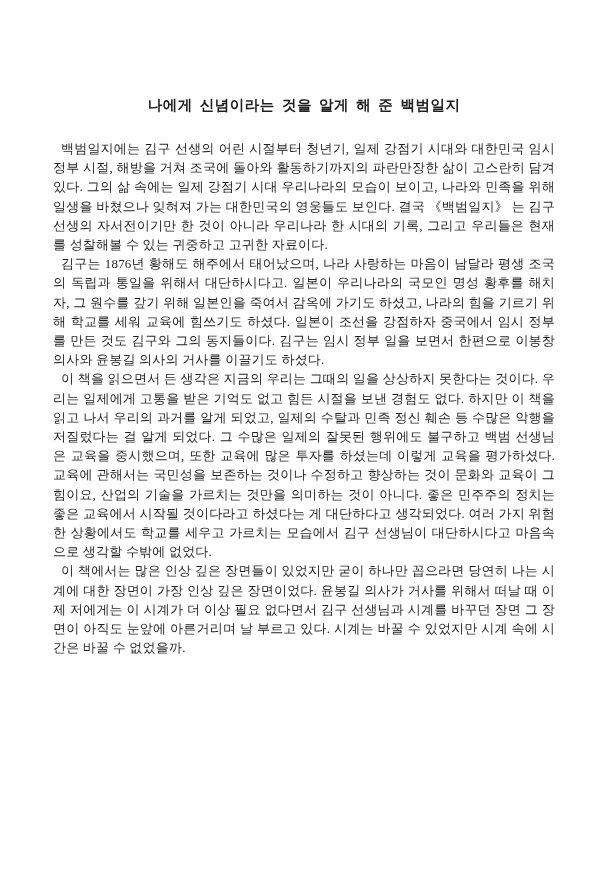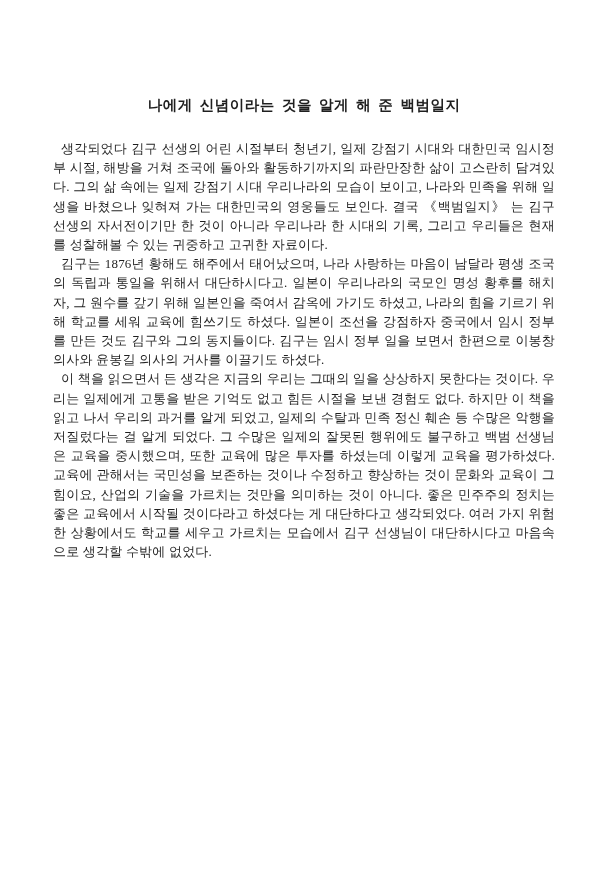--- a/index.html
+++ b/index.html
@@ -49,17 +49,18 @@
   }
 </style>
 </head>
 <body>
 
 <div class="page">
   <h1 class="doc-title">나에게 신념이라는 것을 알게 해 준 백범일지</h1>
 
 
   <div class="doc-body">
-      <p class="paragraph">생각되었다 김구 선생의 어린 시절부터 청년기, 일제 강점기 시대와 대한민국 임시정부 시절, 해방을 거쳐 조국에 돌아와 활동하기까지의 파란만장한 삶이 고스란히 담겨있다. 그의 삶 속에는 일제 강점기 시대 우리나라의 모습이 보이고, 나라와 민족을 위해 일생을 바쳤으나 잊혀져 가는 대한민국의 영웅들도 보인다. 결국 《백범일지》 는 김구 선생의 자서전이기만 한 것이 아니라 우리나라 한 시대의 기록, 그리고 우리들은 현재를 성찰해볼 수 있는 귀중하고 고귀한 자료이다.</p>
+      <p class="paragraph">백범일지에는 김구 선생의 어린 시절부터 청년기, 일제 강점기 시대와 대한민국 임시정부 시절, 해방을 거쳐 조국에 돌아와 활동하기까지의 파란만장한 삶이 고스란히 담겨있다. 그의 삶 속에는 일제 강점기 시대 우리나라의 모습이 보이고, 나라와 민족을 위해 일생을 바쳤으나 잊혀져 가는 대한민국의 영웅들도 보인다. 결국 《백범일지》 는 김구 선생의 자서전이기만 한 것이 아니라 우리나라 한 시대의 기록, 그리고 우리들은 현재를 성찰해볼 수 있는 귀중하고 고귀한 자료이다.</p>
       <p class="paragraph">김구는 1876년 황해도 해주에서 태어났으며, 나라 사랑하는 마음이 남달라 평생 조국의 독립과 통일을 위해서 대단하시다고. 일본이 우리나라의 국모인 명성 황후를 해치자, 그 원수를 갚기 위해 일본인을 죽여서 감옥에 가기도 하셨고, 나라의 힘을 기르기 위해 학교를 세워 교육에 힘쓰기도 하셨다. 일본이 조선을 강점하자 중국에서 임시 정부를 만든 것도 김구와 그의 동지들이다. 김구는 임시 정부 일을 보면서 한편으로 이봉창 의사와 윤봉길 의사의 거사를 이끌기도 하셨다.</p>
       <p class="paragraph">이 책을 읽으면서 든 생각은 지금의 우리는 그때의 일을 상상하지 못한다는 것이다. 우리는 일제에게 고통을 받은 기억도 없고 힘든 시절을 보낸 경험도 없다. 하지만 이 책을 읽고 나서 우리의 과거를 알게 되었고, 일제의 수탈과 민족 정신 훼손 등 수많은 악행을 저질렀다는 걸 알게 되었다. 그 수많은 일제의 잘못된 행위에도 불구하고 백범 선생님은 교육을 중시했으며, 또한 교육에 많은 투자를 하셨는데 이렇게 교육을 평가하셨다. 교육에 관해서는 국민성을 보존하는 것이나 수정하고 향상하는 것이 문화와 교육이 그 힘이요, 산업의 기술을 가르치는 것만을 의미하는 것이 아니다. 좋은 민주주의 정치는 좋은 교육에서 시작될 것이다라고 하셨다는 게 대단하다고 생각되었다. 여러 가지 위험한 상황에서도 학교를 세우고 가르치는 모습에서 김구 선생님이 대단하시다고 마음속으로 생각할 수밖에 없었다.</p>
+      <p class="paragraph">이 책에서는 많은 인상 깊은 장면들이 있었지만 굳이 하나만 꼽으라면 당연히 나는 시계에 대한 장면이 가장 인상 깊은 장면이었다. 윤봉길 의사가 거사를 위해서 떠날 때 이제 저에게는 이 시계가 더 이상 필요 없다면서 김구 선생님과 시계를 바꾸던 장면 그 장면이 아직도 눈앞에 아른거리며 날 부르고 있다. 시계는 바꿀 수 있었지만 시계 속에 시간은 바꿀 수 없었을까.</p>
     </div>
 </div>
 
 </body></html>

